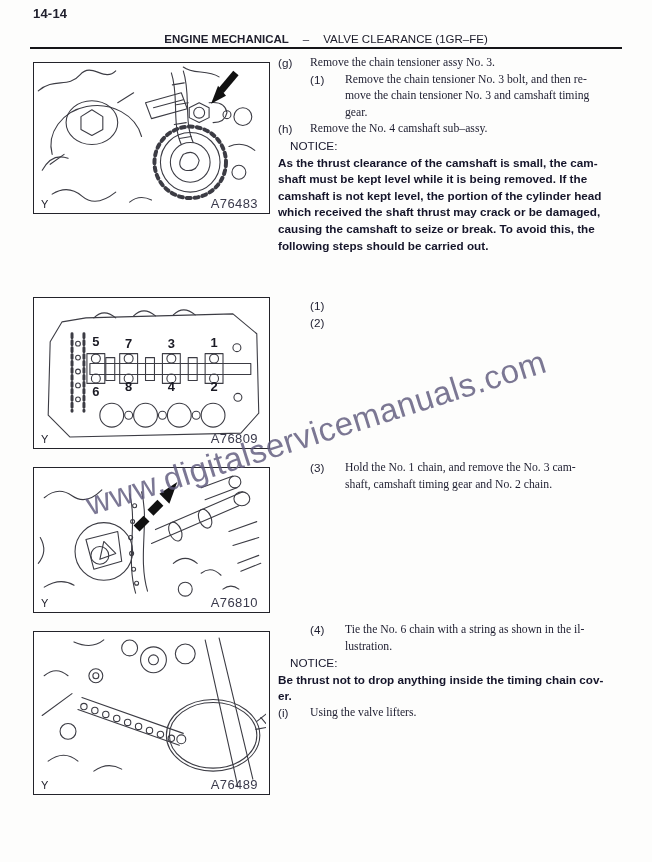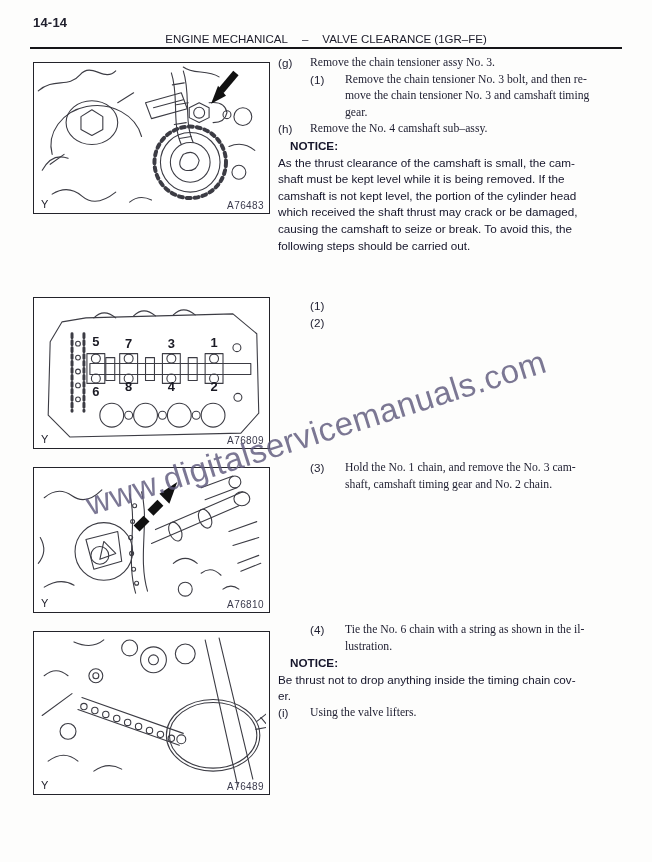--- a/index.html
+++ b/index.html
@@ -1,39 +1,39 @@
 <!DOCTYPE html>
 <html><head>
 <meta charset="utf-8">
 <style>
   html,body { margin:0; padding:0; background:#e8e8e8; }
   .page {
     position:relative; width:652px; height:862px; margin:0 auto;
     background:#fdfdfc; overflow:hidden;
     font-family:"Liberation Sans", sans-serif; color:#20202e;
   }
-  .page-number { position:absolute; left:33px; top:15px; font-size:13px; font-weight:bold; letter-spacing:.2px; }
+  .page-number { position:absolute; left:33px; top:6px; font-size:13px; font-weight:bold; letter-spacing:.2px; }
   .header-line { position:absolute; left:30px; top:33px; width:592px; text-align:center; font-size:11.5px; white-space:nowrap; }
-  .header-line .section { font-weight:normal; }
+  .header-line .section { font-weight:bold; }
   .header-line .dash { margin:0 14px; color:#2a2a3a; }
   .header-rule { position:absolute; left:30px; top:47px; width:592px; height:0; border-top:2px solid #151518; }
 
   .fig { position:absolute; left:33px; width:235px; border:1.6px solid #23232a; background:#fff; }
   .fig svg { display:block; }
   .fig .corner-label { position:absolute; left:7px; bottom:3px; font-size:11px; color:#1d1d28; }
-  .fig .fig-id { position:absolute; right:5px; bottom:2px; font-size:10px; color:#3a3a4c; letter-spacing:.4px;text-align:center; }
+  .fig .fig-id { position:absolute; right:11px; bottom:2px; font-size:13px; color:#3a3a4c; letter-spacing:.4px;text-align:center; }
 
   .textcol { position:absolute; left:278px; width:352px; font-size:11.7px; line-height:16.6px; color:#1e1e30; }
   .item { display:flex; align-items:flex-start; }
   .item .lbl { flex:0 0 32px; }
   .item.sub { padding-left:32px; }
   .item.sub .lbl { flex:0 0 35px; }
   .item .txt { white-space:pre;font-family:Liberation Serif, serif; }
-  .notice-h { font-weight:bold; color:#15152a;padding-left:12px; }
-  .notice-p { font-weight:normal; white-space:pre; color:#15152a; }
+  .notice-h { font-weight:normal; color:#15152a;padding-left:12px; }
+  .notice-p { font-weight:bold; white-space:pre; color:#15152a; }
 
   .watermark {
     position:absolute; left:-4px; top:414px; width:640px;
     text-align:center; transform:rotate(-17.5deg);
     font-size:33px; letter-spacing:.5px; color:#5f5a7d; opacity:.82;
     pointer-events:none; z-index:5; font-weight:400;
   }
   .lineart { stroke:#3c3c44; fill:none; stroke-width:1.1; stroke-linecap:round; stroke-linejoin:round; }
   .blackfill { fill:#111; stroke:none; }
   .fignum { font-family:"Liberation Sans", sans-serif; font-size:13px; font-weight:bold; fill:#1a1a24; text-anchor:middle; }

